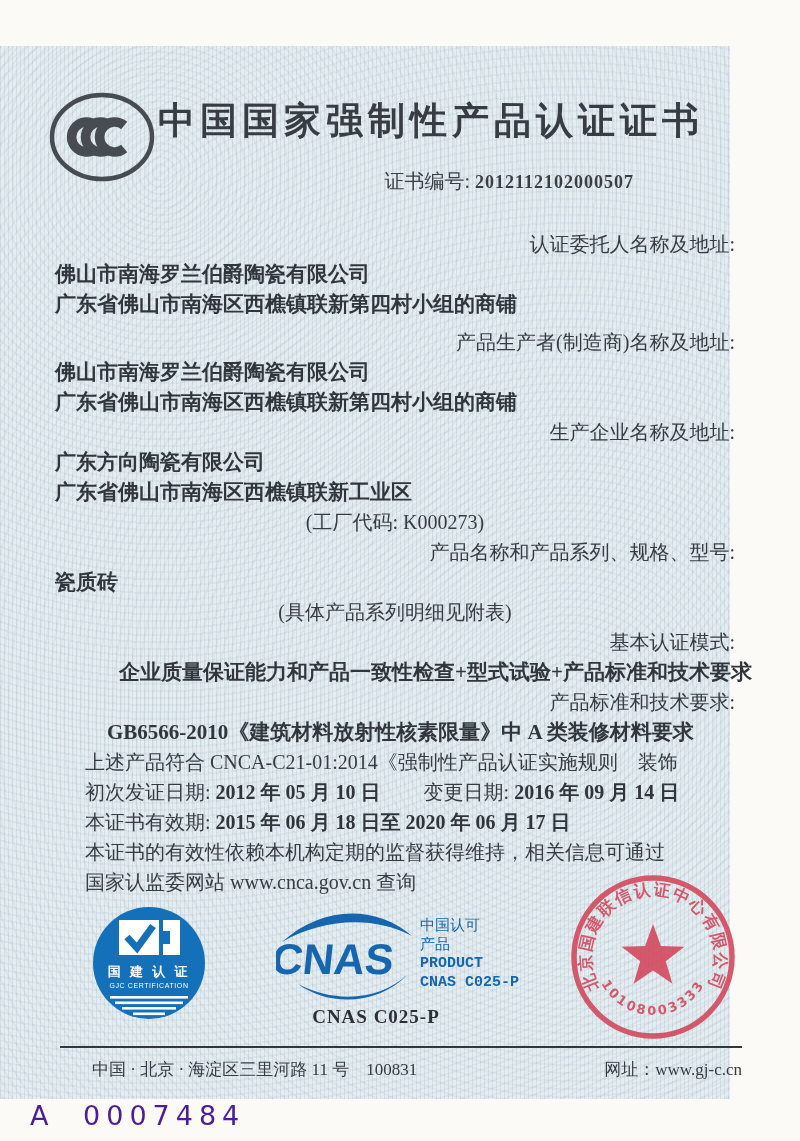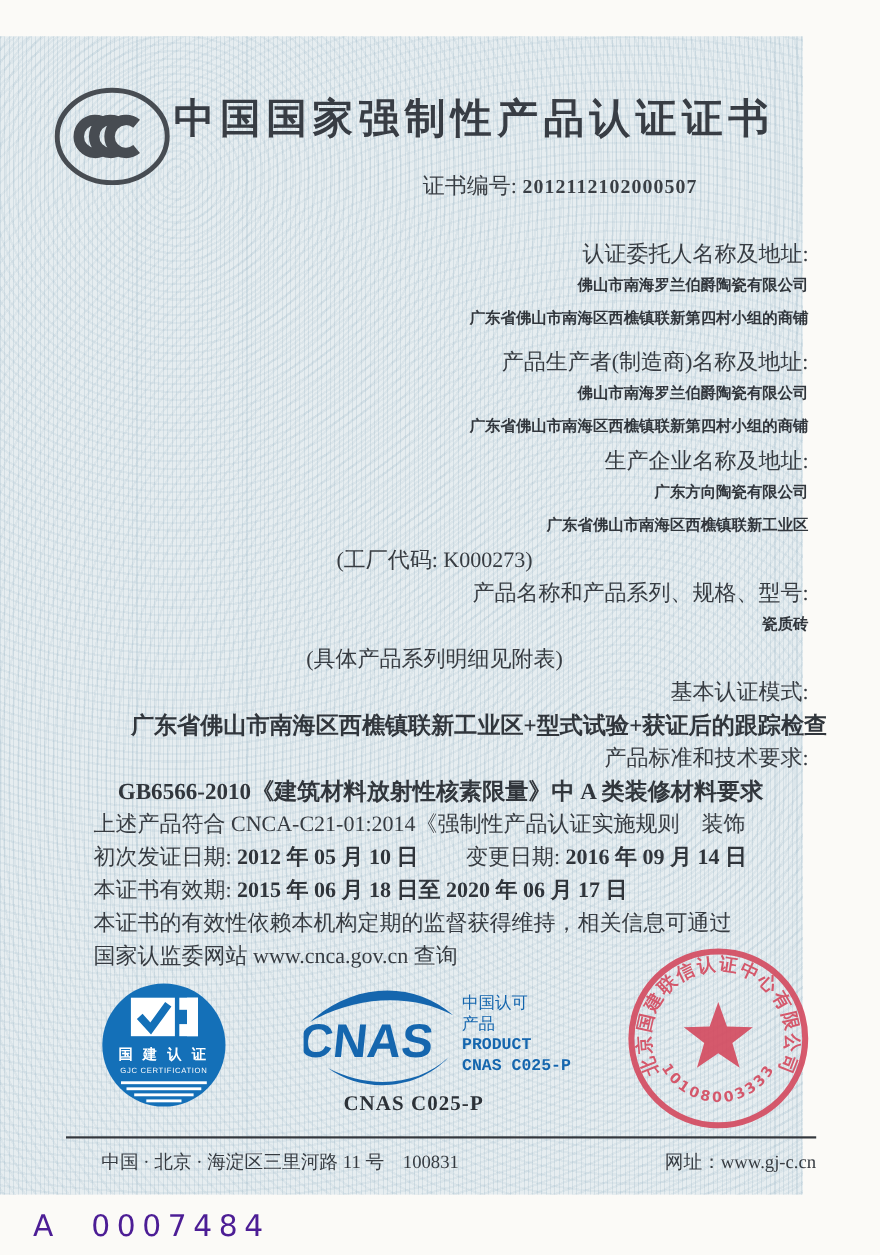--- a/index.html
+++ b/index.html
@@ -1,38 +1,38 @@
 <!DOCTYPE html>
 <html><head>
 <meta charset="utf-8">
 <style>
   html,body{margin:0;padding:0;}
   body{width:800px;height:1141px;background:#fbfaf7;font-family:"Liberation Serif","DejaVu Serif",serif;}
   .page{position:relative;width:800px;height:1141px;overflow:hidden;}
   .paper{
-    position:absolute;left:0;top:33px;width:730px;height:1053px;
+    position:absolute;left:0;top:46px;width:730px;height:1053px;
     background-color:#e6edf0;
     background-image:
       repeating-linear-gradient(90deg, rgba(128,163,183,.20) 0 1px, rgba(255,255,255,0) 1px 4px),
       repeating-radial-gradient(circle at 22% 12%, rgba(120,158,180,.10) 0 2px, rgba(255,255,255,0) 2px 7px),
       repeating-radial-gradient(circle at 78% 64%, rgba(120,158,180,.09) 0 2px, rgba(255,255,255,0) 2px 8px);
     color:#363b41;
   }
   .title{
     position:absolute;left:158px;top:50px;width:524px;text-align:center;
     font-family:"Liberation Sans","DejaVu Sans",sans-serif;
     font-size:37px;font-weight:bold;letter-spacing:5px;color:#383d44;white-space:nowrap;
   }
   .certno{position:absolute;right:96px;top:122px;font-size:20px;white-space:nowrap;color:#3a3f45;}
   .certno .num{font-weight:bold;font-size:18px;letter-spacing:1px;}
   .ccc{position:absolute;left:46px;top:42px;}
   .content{position:absolute;left:55px;top:183px;width:680px;font-size:20px;color:#373c42;}
   .ln{height:30px;line-height:30px;white-space:nowrap;}
   .label{text-align:right;padding-left:30px;}
-  .cbold{text-align:right;font-weight:bold;font-size:14px;color:#31363c;}
+  .cbold{text-align:left;font-weight:bold;font-size:21px;color:#31363c;}
   .creg{text-align:center;font-size:20px;}
   .ibold{padding-left:64px;font-weight:bold;font-size:21px;color:#31363c;}
   .ibold2{padding-left:52px;font-weight:bold;font-size:21px;color:#31363c;}
   .para{padding-left:30px;}
   .dates{padding-left:30px;}
   .dates .val{font-weight:bold;color:#30353b;}
   .dates .gap{display:inline-block;width:38px;}
   .mt8{margin-top:8px;}
   .mt4{margin-top:0;}
   .logos{position:absolute;left:0;top:858px;width:786px;height:140px;}
@@ -84,21 +84,21 @@
       <div class="ln label">生产企业名称及地址:</div>
       <div class="ln cbold">广东方向陶瓷有限公司</div>
       <div class="ln cbold">广东省佛山市南海区西樵镇联新工业区</div>
       <div class="ln creg">(工厂代码: K000273)</div>
 
       <div class="ln label">产品名称和产品系列、规格、型号:</div>
       <div class="ln cbold">瓷质砖</div>
       <div class="ln creg">(具体产品系列明细见附表)</div>
 
       <div class="ln label">基本认证模式:</div>
-      <div class="ln ibold">广东省佛山市南海区西樵镇联新工业区+型式试验+获证后的跟踪检查</div>
+      <div class="ln ibold">企业质量保证能力和产品一致性检查+型式试验+产品标准和技术要求</div>
 
       <div class="ln label">产品标准和技术要求:</div>
       <div class="ln ibold2">GB6566-2010《建筑材料放射性核素限量》中 A 类装修材料要求</div>
 
       <div class="ln para mt4">上述产品符合 CNCA-C21-01:2014《强制性产品认证实施规则　装饰</div>
 
       <div class="ln dates">
         <span>初次发证日期:</span>
         <span class="val">2012 年 05 月 10 日</span><span class="gap"></span>
         <span>变更日期:</span>

